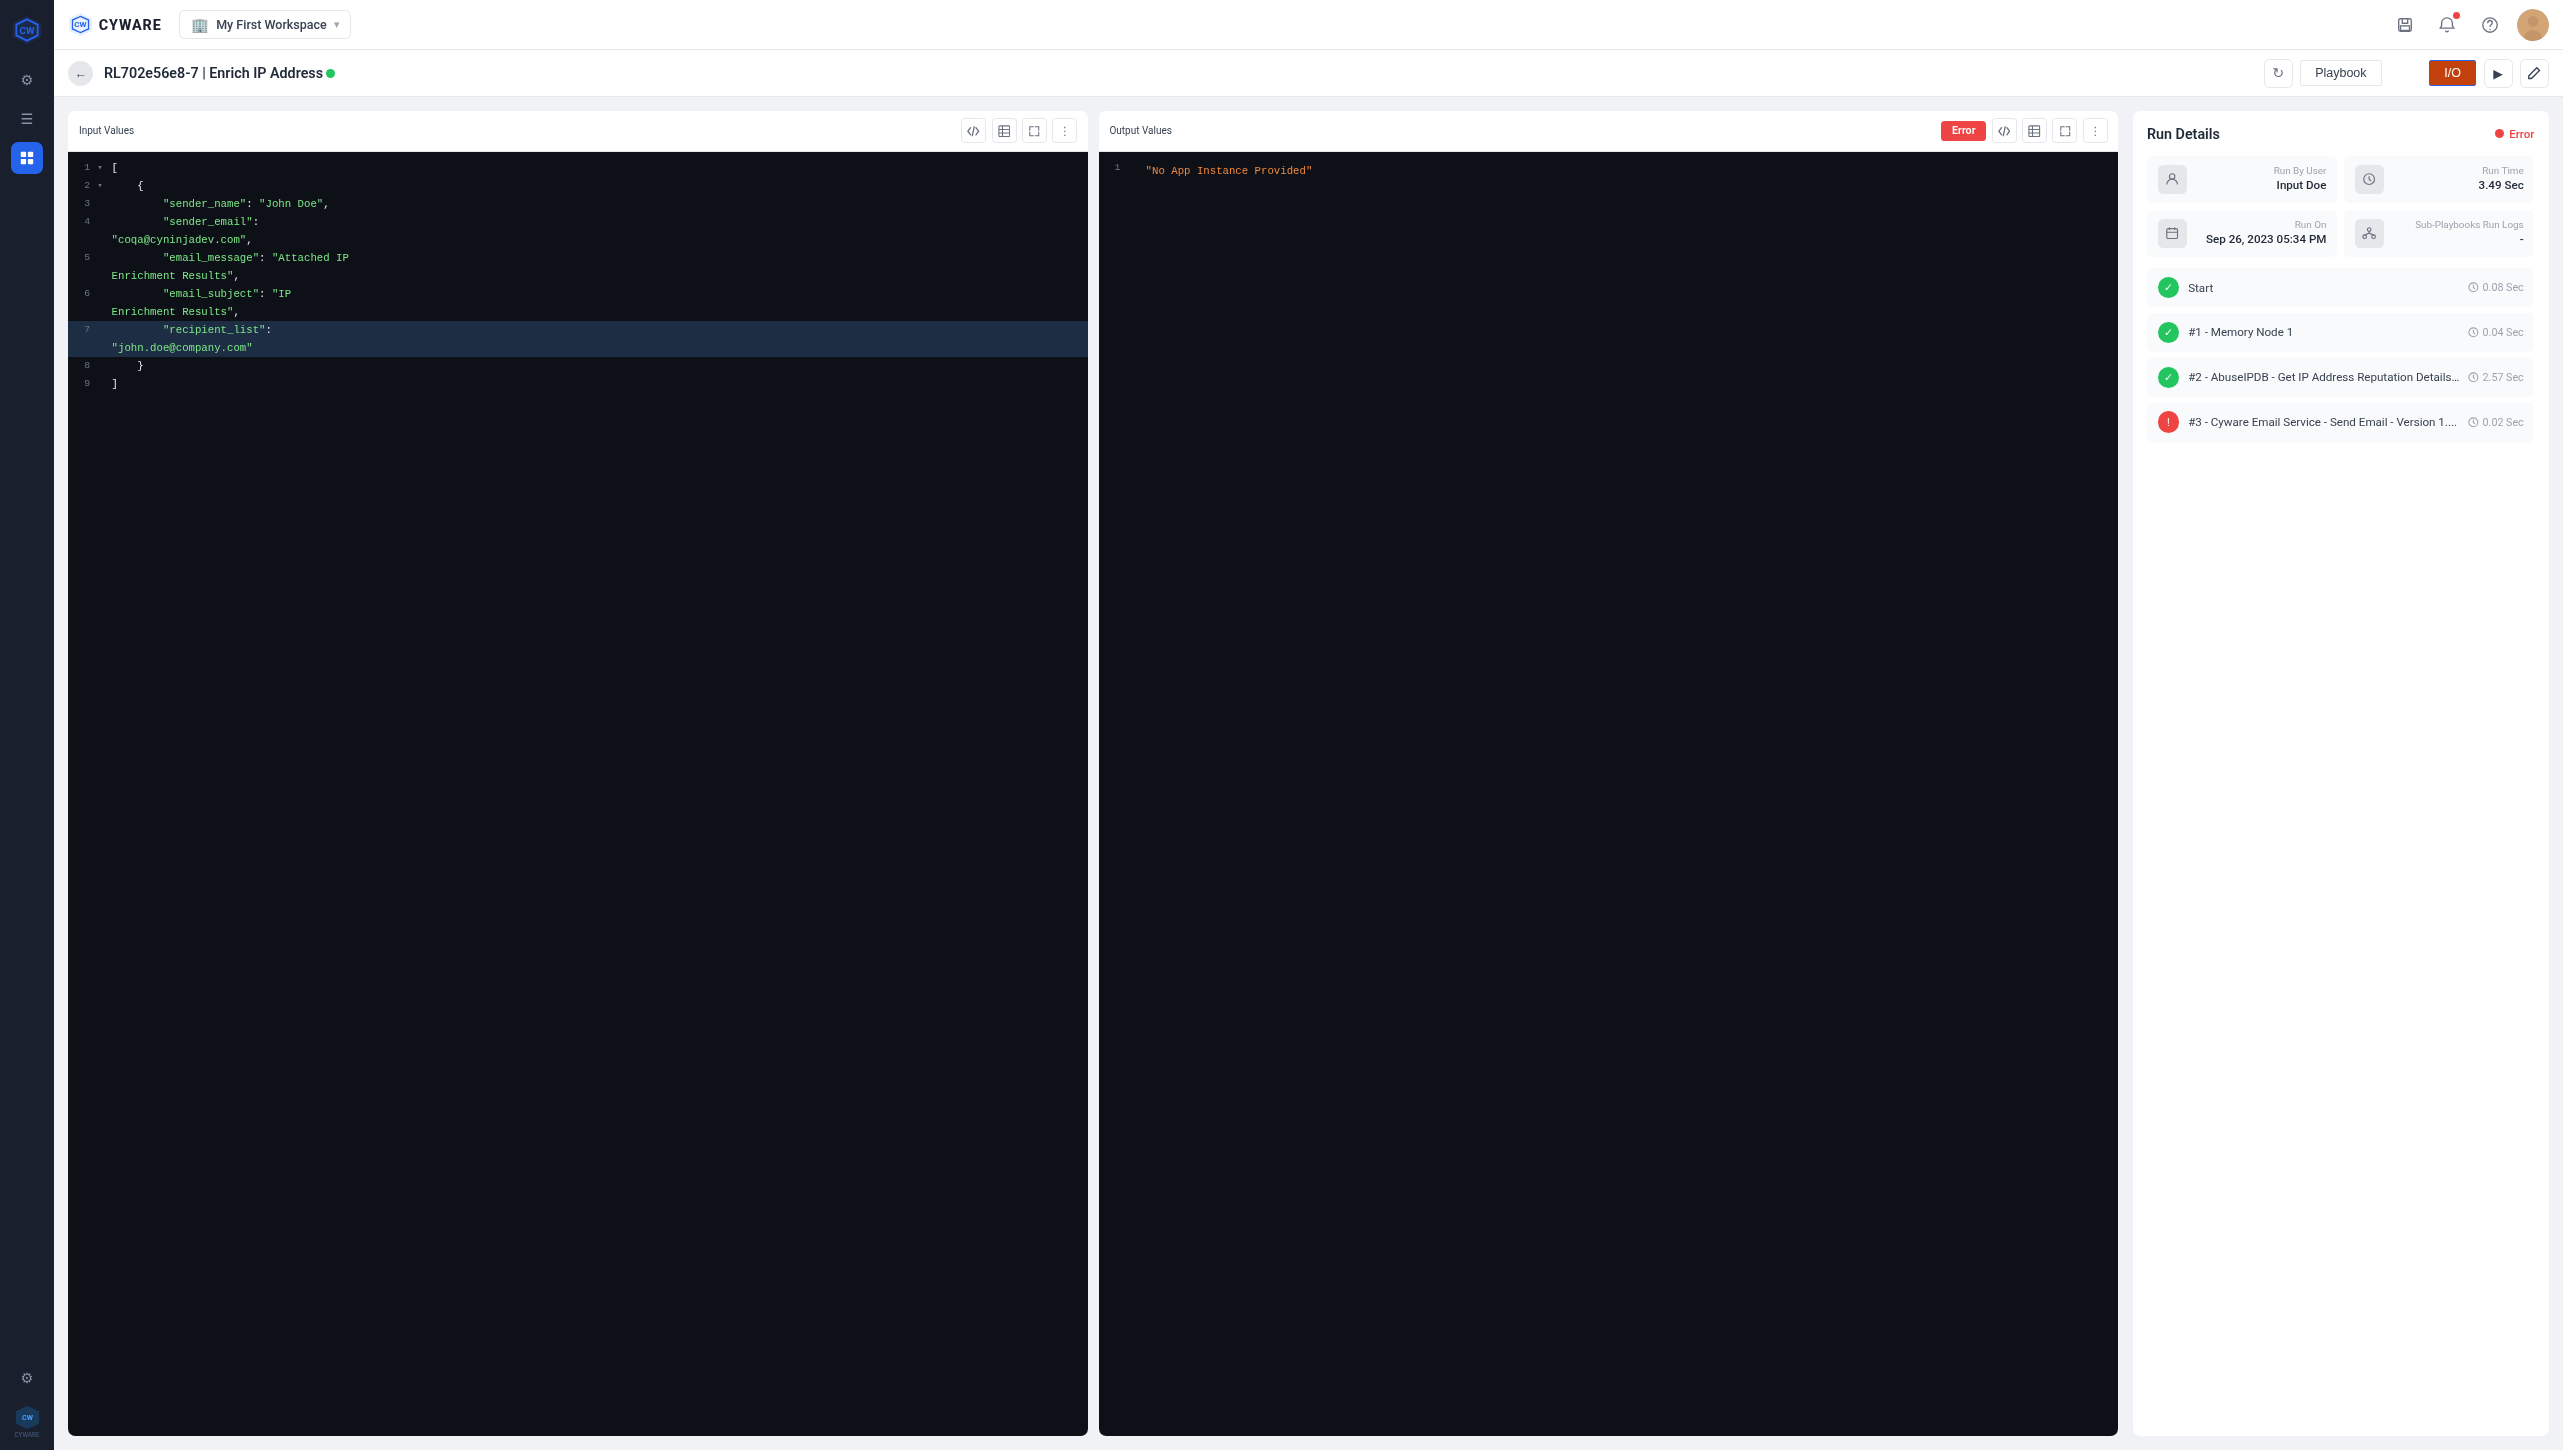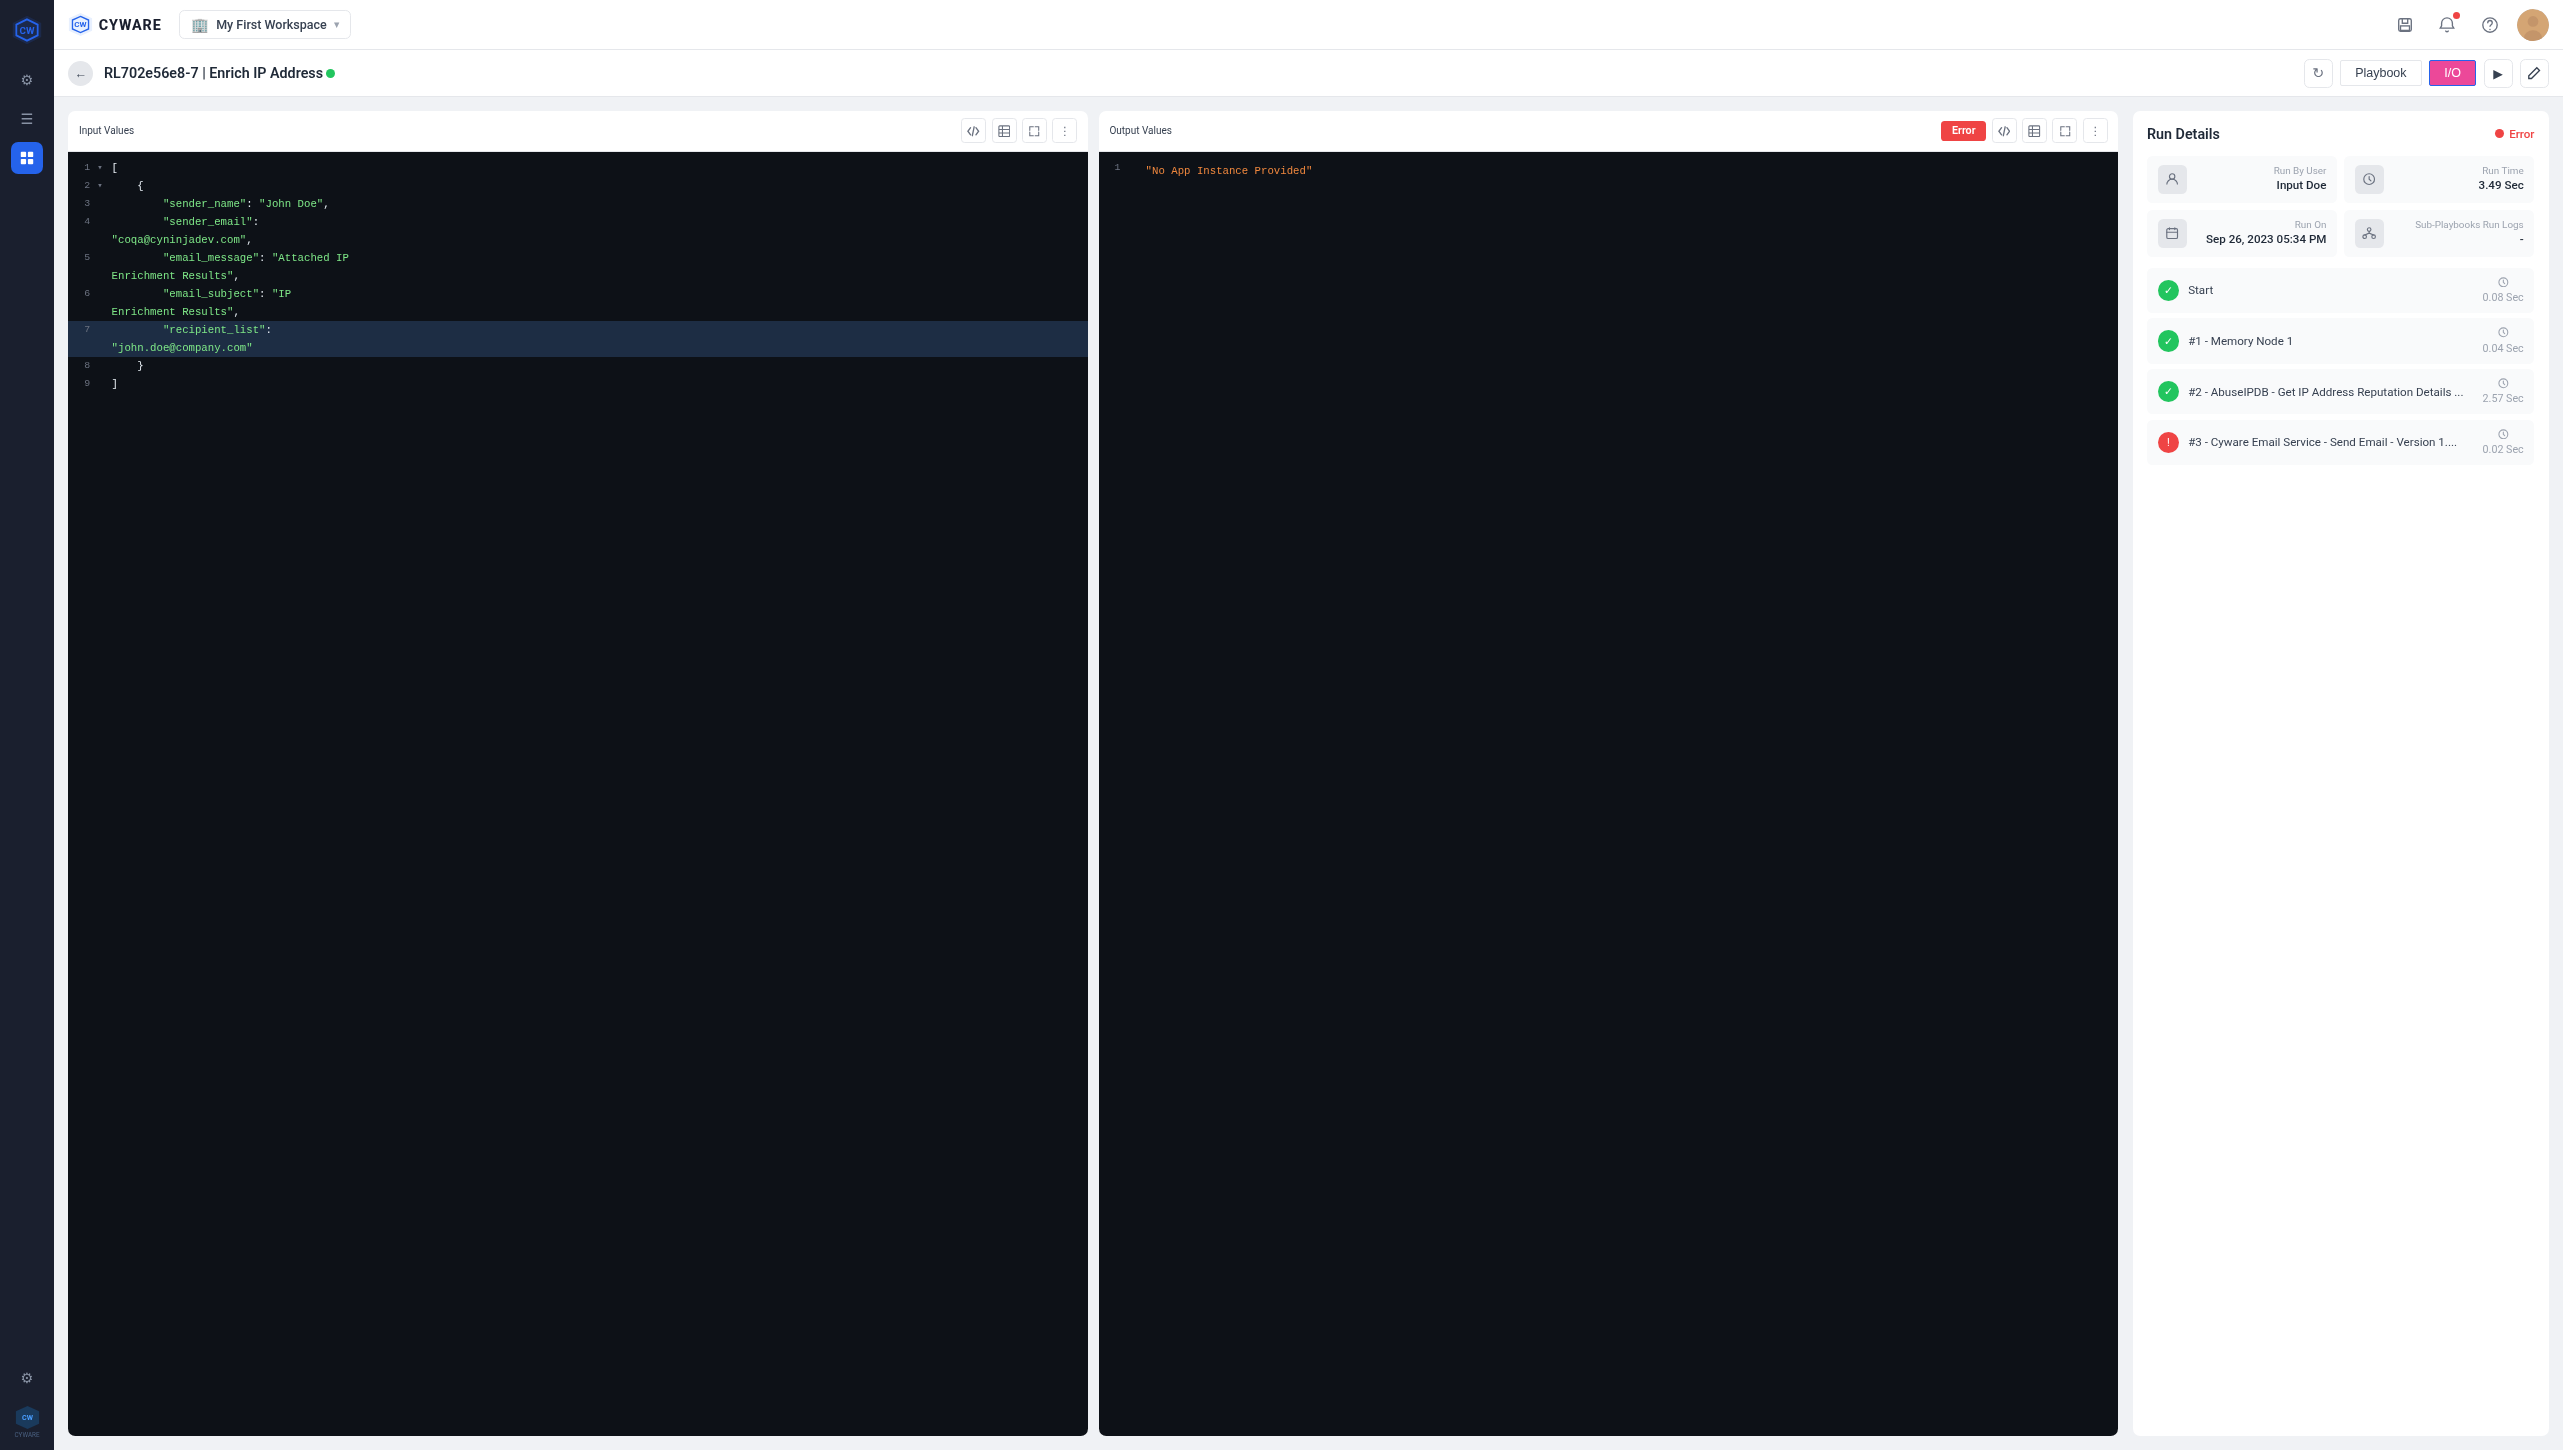--- a/index.html
+++ b/index.html
@@ -192,23 +192,24 @@
       padding: 5.4px 14.3px;
       border-radius: 2px;
       font-size: 12.5px;
       font-weight: 500;
       cursor: pointer;
       border: 0.9px solid #e5e7eb;
       background: white;
       color: #374151;
     }
     .tab-btn.active {
-      background: #ec4899;
+      background: #c2410c;
       color: white;
       border-color: #2563eb;
+      margin-left: 40px;
     }
     .play-btn {
       width: 29px;
       height: 29px;
       border-radius: 5.4px;
       background: white;
       border: 0.9px solid #e5e7eb;
       display: flex;
       align-items: center;
       justify-content: center;
@@ -470,21 +471,20 @@
       text-overflow: ellipsis;
     }
 
     .step-time {
       font-size: 10.7px;
       color: #9ca3af;
       display: flex;
       align-items: center;
       gap: 3.6px;
       flex-shrink: 0;
-      flex-direction: column;
     }
   </style>
 </head>
 <body>
 
 <div class="sidebar">
   <div class="sidebar-logo">
     <svg width="32" height="32" viewBox="0 0 36 36">
       <polygon points="18,2 34,10 34,26 18,34 2,26 2,10" fill="#2563eb" opacity="0.15"></polygon>
       <polygon points="18,6 30,12 30,24 18,30 6,24 6,12" fill="none" stroke="#2563eb" stroke-width="2"></polygon>

